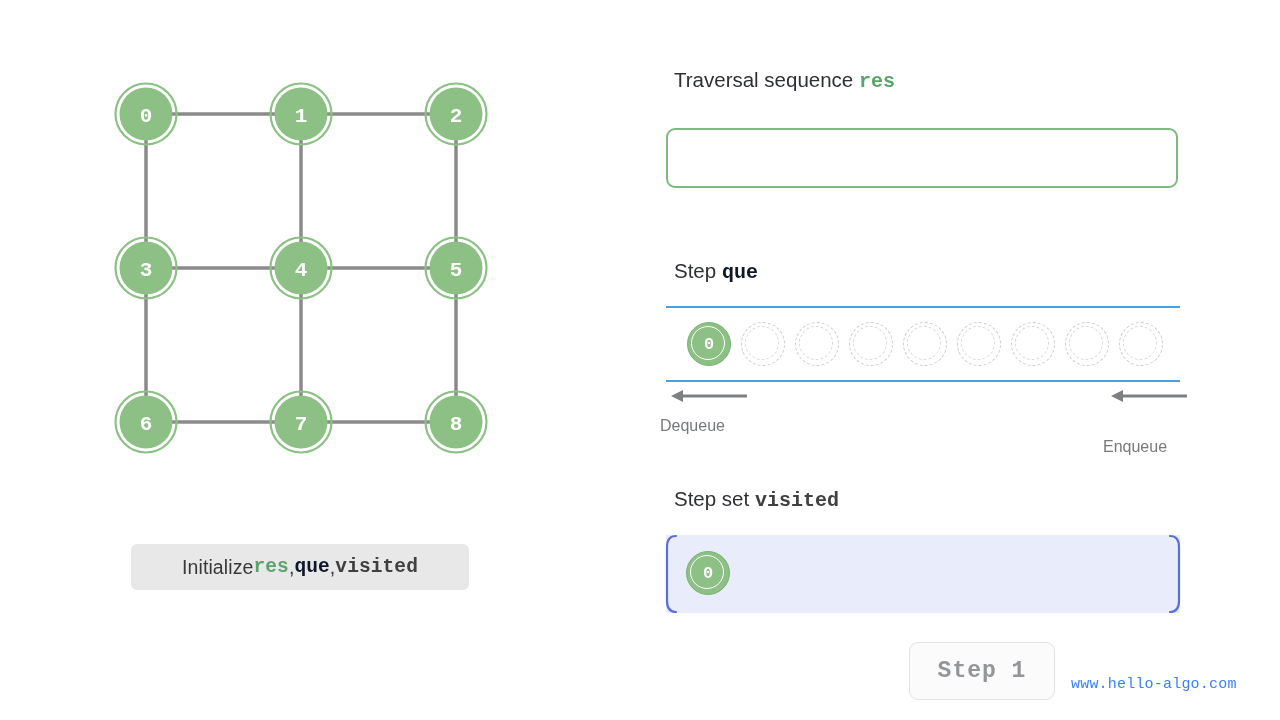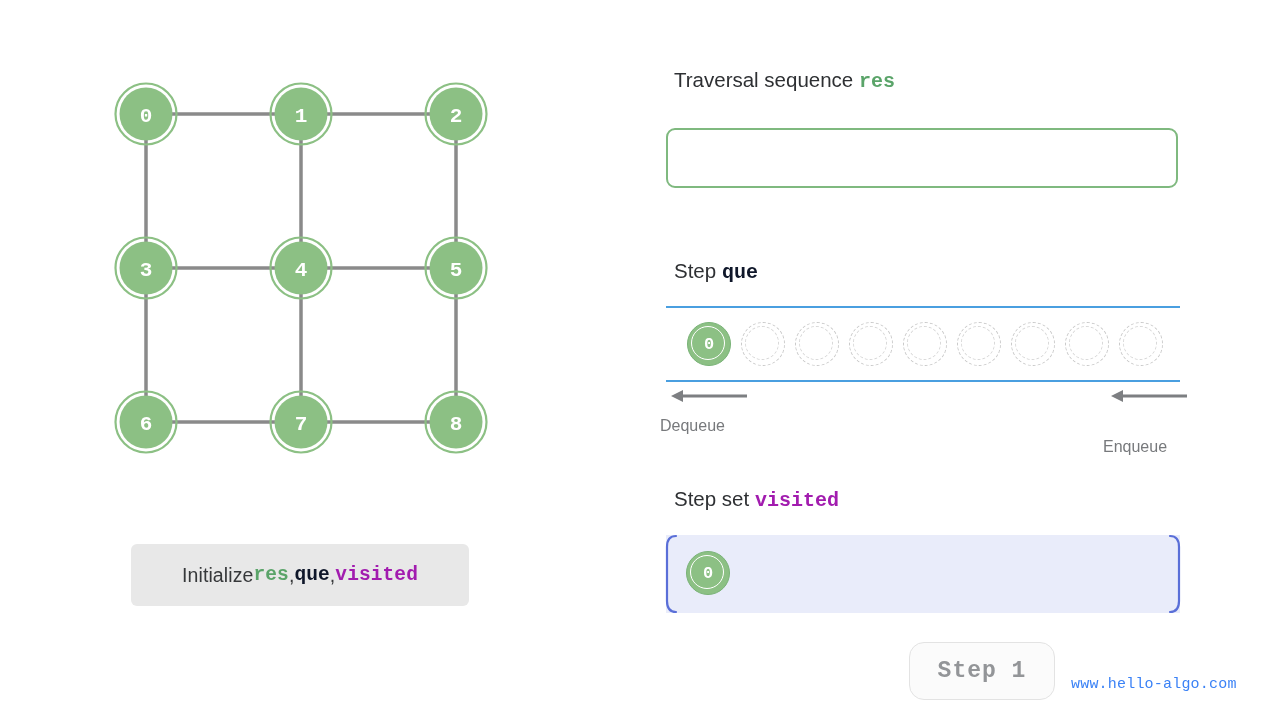--- a/index.html
+++ b/index.html
@@ -31,34 +31,34 @@
     position: absolute;
     left: 0; top: 0;
   }
 
   
   #caption-box {
     position: absolute;
     left: 131px;
     top: 544px;
     width: 338px;
-    height: 62px;
+    height: 46px;
     border-radius: 6px;
     background: #e8e8e8;
     display: flex;
     align-items: center;
     justify-content: center;
     font-size: 19.5px;
     color: #36383a;
     letter-spacing: 0.1px;
   }
   #caption-box .mono { font-size: 19.5px; }
   .c-res { color: #5aa469; }
   .c-que { color: #0f172a; }
-  .c-visited { color: #a21caf; }
+  .c-visited { color: #404040; }
 
   
   .sec-title {
     position: absolute;
     font-size: 20.5px;
     color: #2e3033;
     white-space: nowrap;
   }
   .sec-title .mono { font-size: 20px; }
 
@@ -201,21 +201,21 @@
     font-weight: bold;
     font-size: 17px;
   }
 
   
   #step-box {
     position: absolute;
     left: 909px; top: 642px;
     width: 144px; height: 56px;
     border: 1.5px solid #e3e3e3;
-    border-radius: 15px;
+    border-radius: 9px;
     background: #fbfbfb;
     display: flex;
     align-items: center;
     justify-content: center;
     color: #939598;
     font-family: "Liberation Mono", "DejaVu Sans Mono", monospace;
     font-weight: bold;
     font-size: 23px;
     letter-spacing: 1px;
   }

